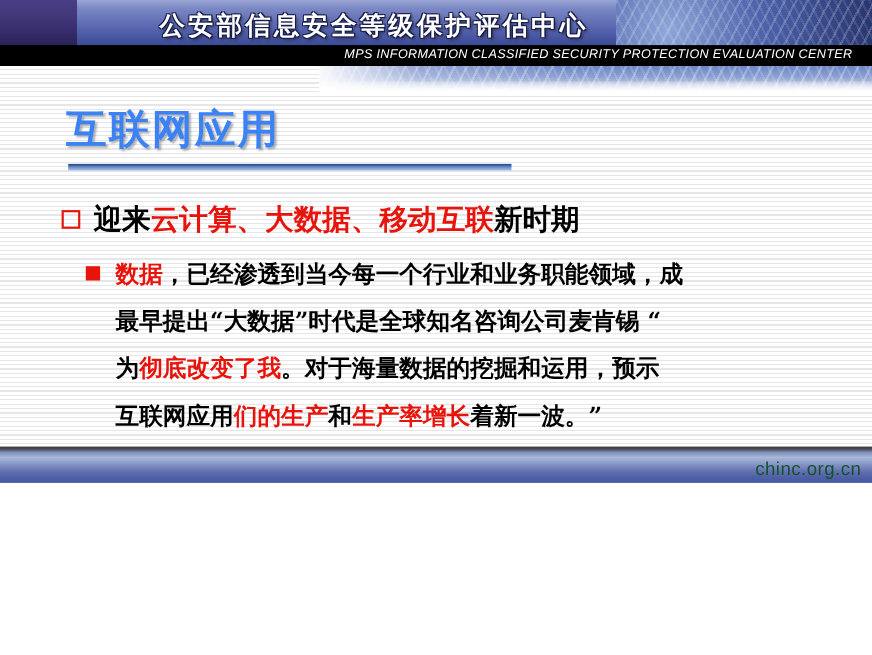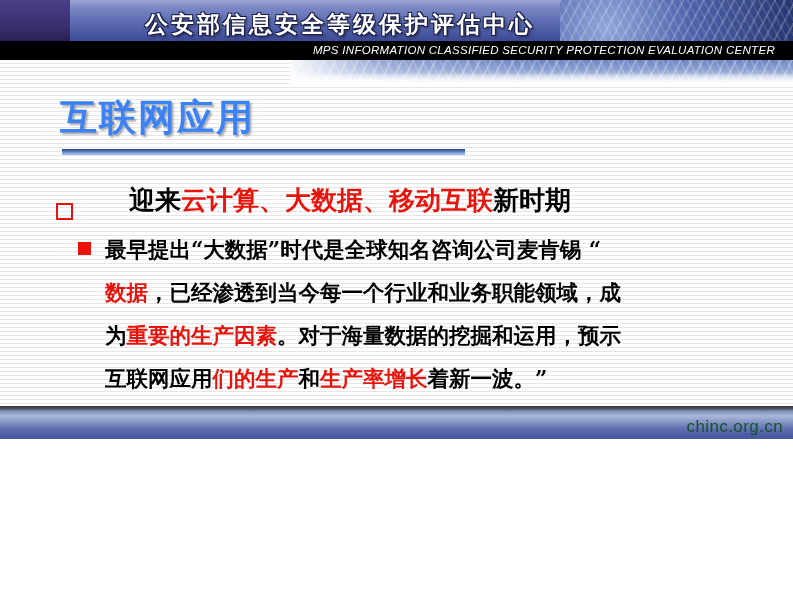--- a/index.html
+++ b/index.html
@@ -174,24 +174,23 @@
   #content {
     position: absolute;
     left: 0;
     top: 180px;
     width: 793px;
     z-index: 2;
   }
 
   .l1-row {
     display: flex;
-    align-items: flex-end;
+    align-items: flex-start;
     padding-left: 56px;
     margin-bottom: 2px;
-    gap: 44px;
   }
   .l1-marker {
     flex: 0 0 auto;
     width: 17px;
     height: 17px;
     border: 2.5px solid #e8140c;
     margin-top: 11px;
     margin-right: 12px;
     box-sizing: border-box;
   }
@@ -295,23 +294,23 @@
     <div class="l1-row">
       <div class="l1-marker"></div>
       <div class="l1-text">
         <span>迎来</span><span class="hl">云计算、大数据、移动互联</span><span>新时期</span>
       </div>
     </div>
 
     <div class="l2-row">
       <div class="l2-marker"></div>
       <div class="l2-text">
+        <span class="line"><span class="hl">数据</span><span>，已经渗透到当今每一个行业和业务职能领域，成</span></span>
         <span class="line"><span>最早提出“大数据”时代是全球知名咨询公司麦肯锡 “</span></span>
-        <span class="line"><span class="hl">数据</span><span>，已经渗透到当今每一个行业和业务职能领域，成</span></span>
-        <span class="line"><span>为</span><span class="hl">重要的生产因素</span><span>。对于海量数据的挖掘和运用，预示</span></span>
+        <span class="line"><span>为</span><span class="hl">彻底改变了我</span><span>。对于海量数据的挖掘和运用，预示</span></span>
         <span class="line"><span>互联网应用</span><span class="hl">们的生产</span><span>和</span><span class="hl">生产率增长</span><span>着新一波。”</span></span>
       </div>
     </div>
 
 
   </div>
 
   <div id="footer-bar"></div>
   <div id="footer-watermark">chinc.org.cn</div>
 

